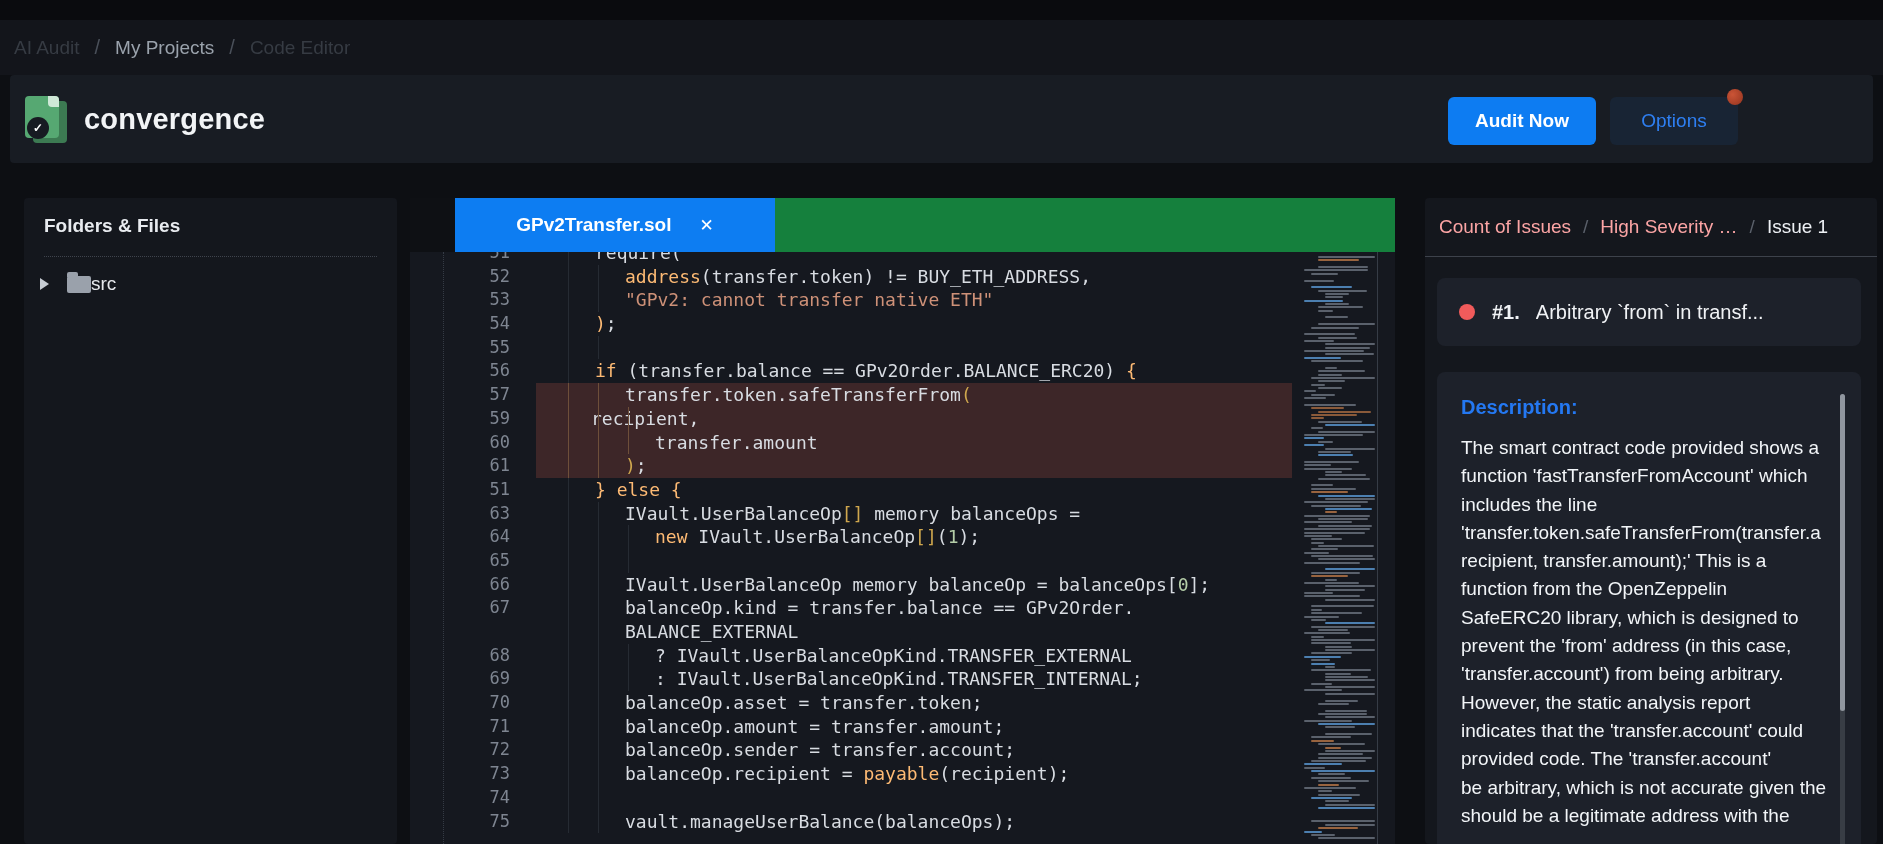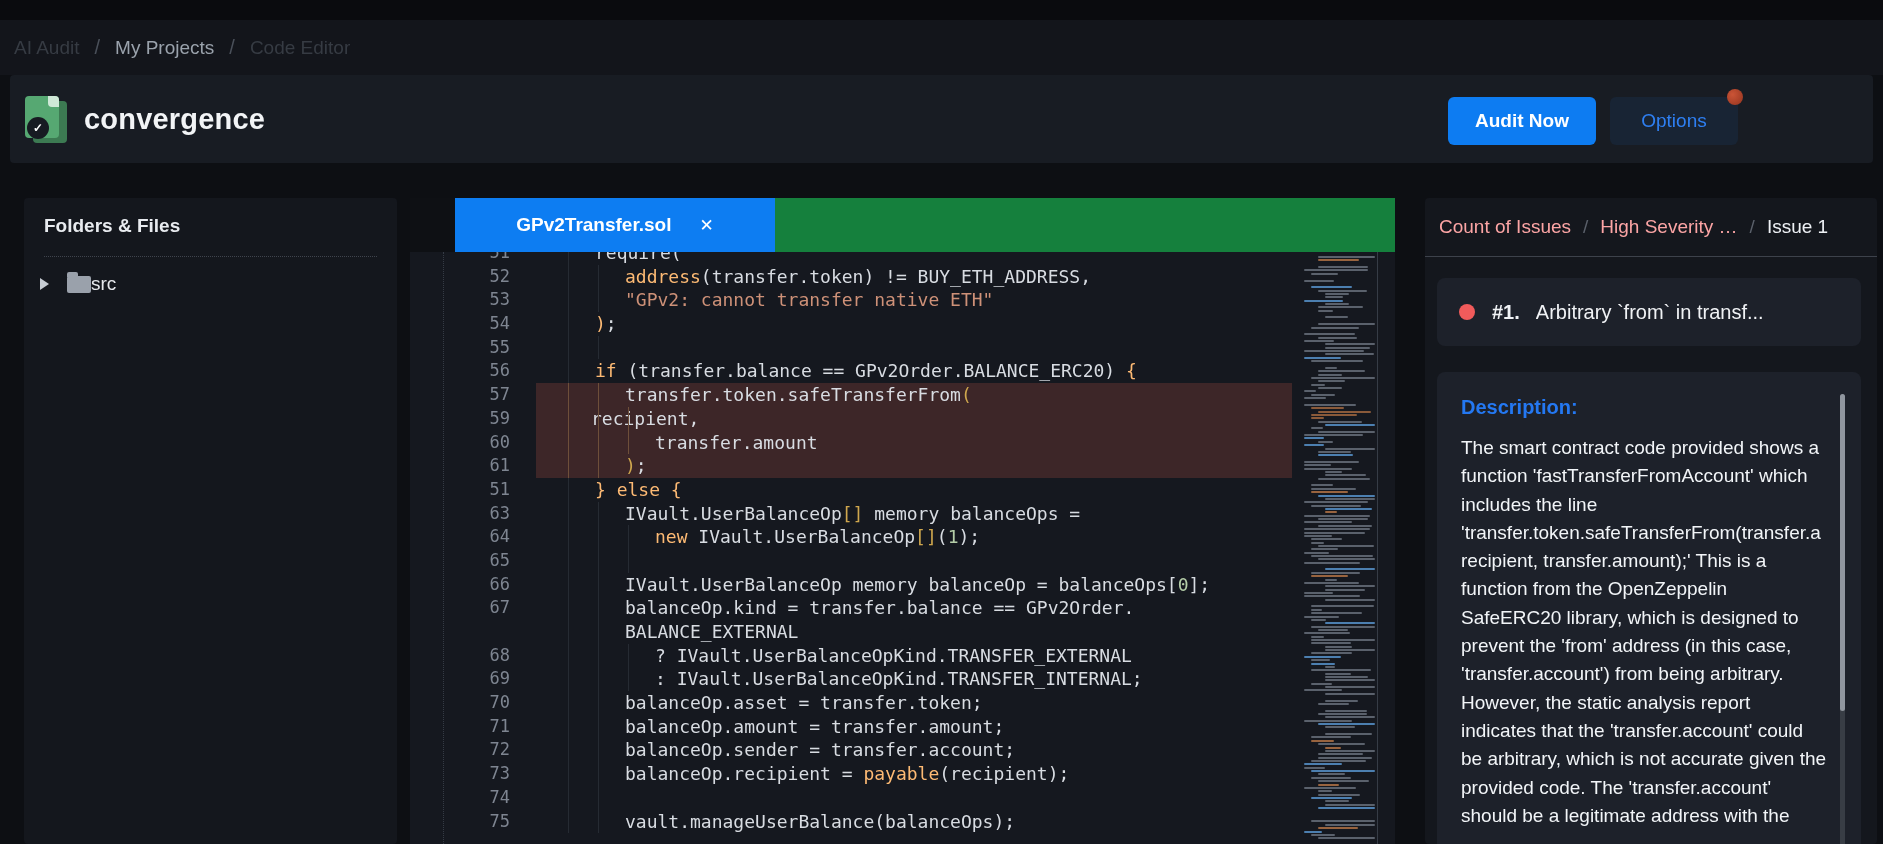--- a/index.html
+++ b/index.html
@@ -351,22 +351,22 @@
           <div class="desc-line">function 'fastTransferFromAccount' which</div>
           <div class="desc-line">includes the line</div>
           <div class="desc-line">'transfer.token.safeTransferFrom(transfer.a</div>
           <div class="desc-line">recipient, transfer.amount);' This is a</div>
           <div class="desc-line">function from the OpenZeppelin</div>
           <div class="desc-line">SafeERC20 library, which is designed to</div>
           <div class="desc-line">prevent the 'from' address (in this case,</div>
           <div class="desc-line">'transfer.account') from being arbitrary.</div>
           <div class="desc-line">However, the static analysis report</div>
           <div class="desc-line">indicates that the 'transfer.account' could</div>
+          <div class="desc-line">provided code. The 'transfer.account'</div>
           <div class="desc-line">be arbitrary, which is not accurate given the</div>
-          <div class="desc-line">provided code. The 'transfer.account'</div>
           <div class="desc-line">should be a legitimate address with the</div>
         </div>
       <div class="desc-scrollbar">
         <div class="desc-thumb"></div>
       </div>
     </div>
   </div>
 
 </div>
 

